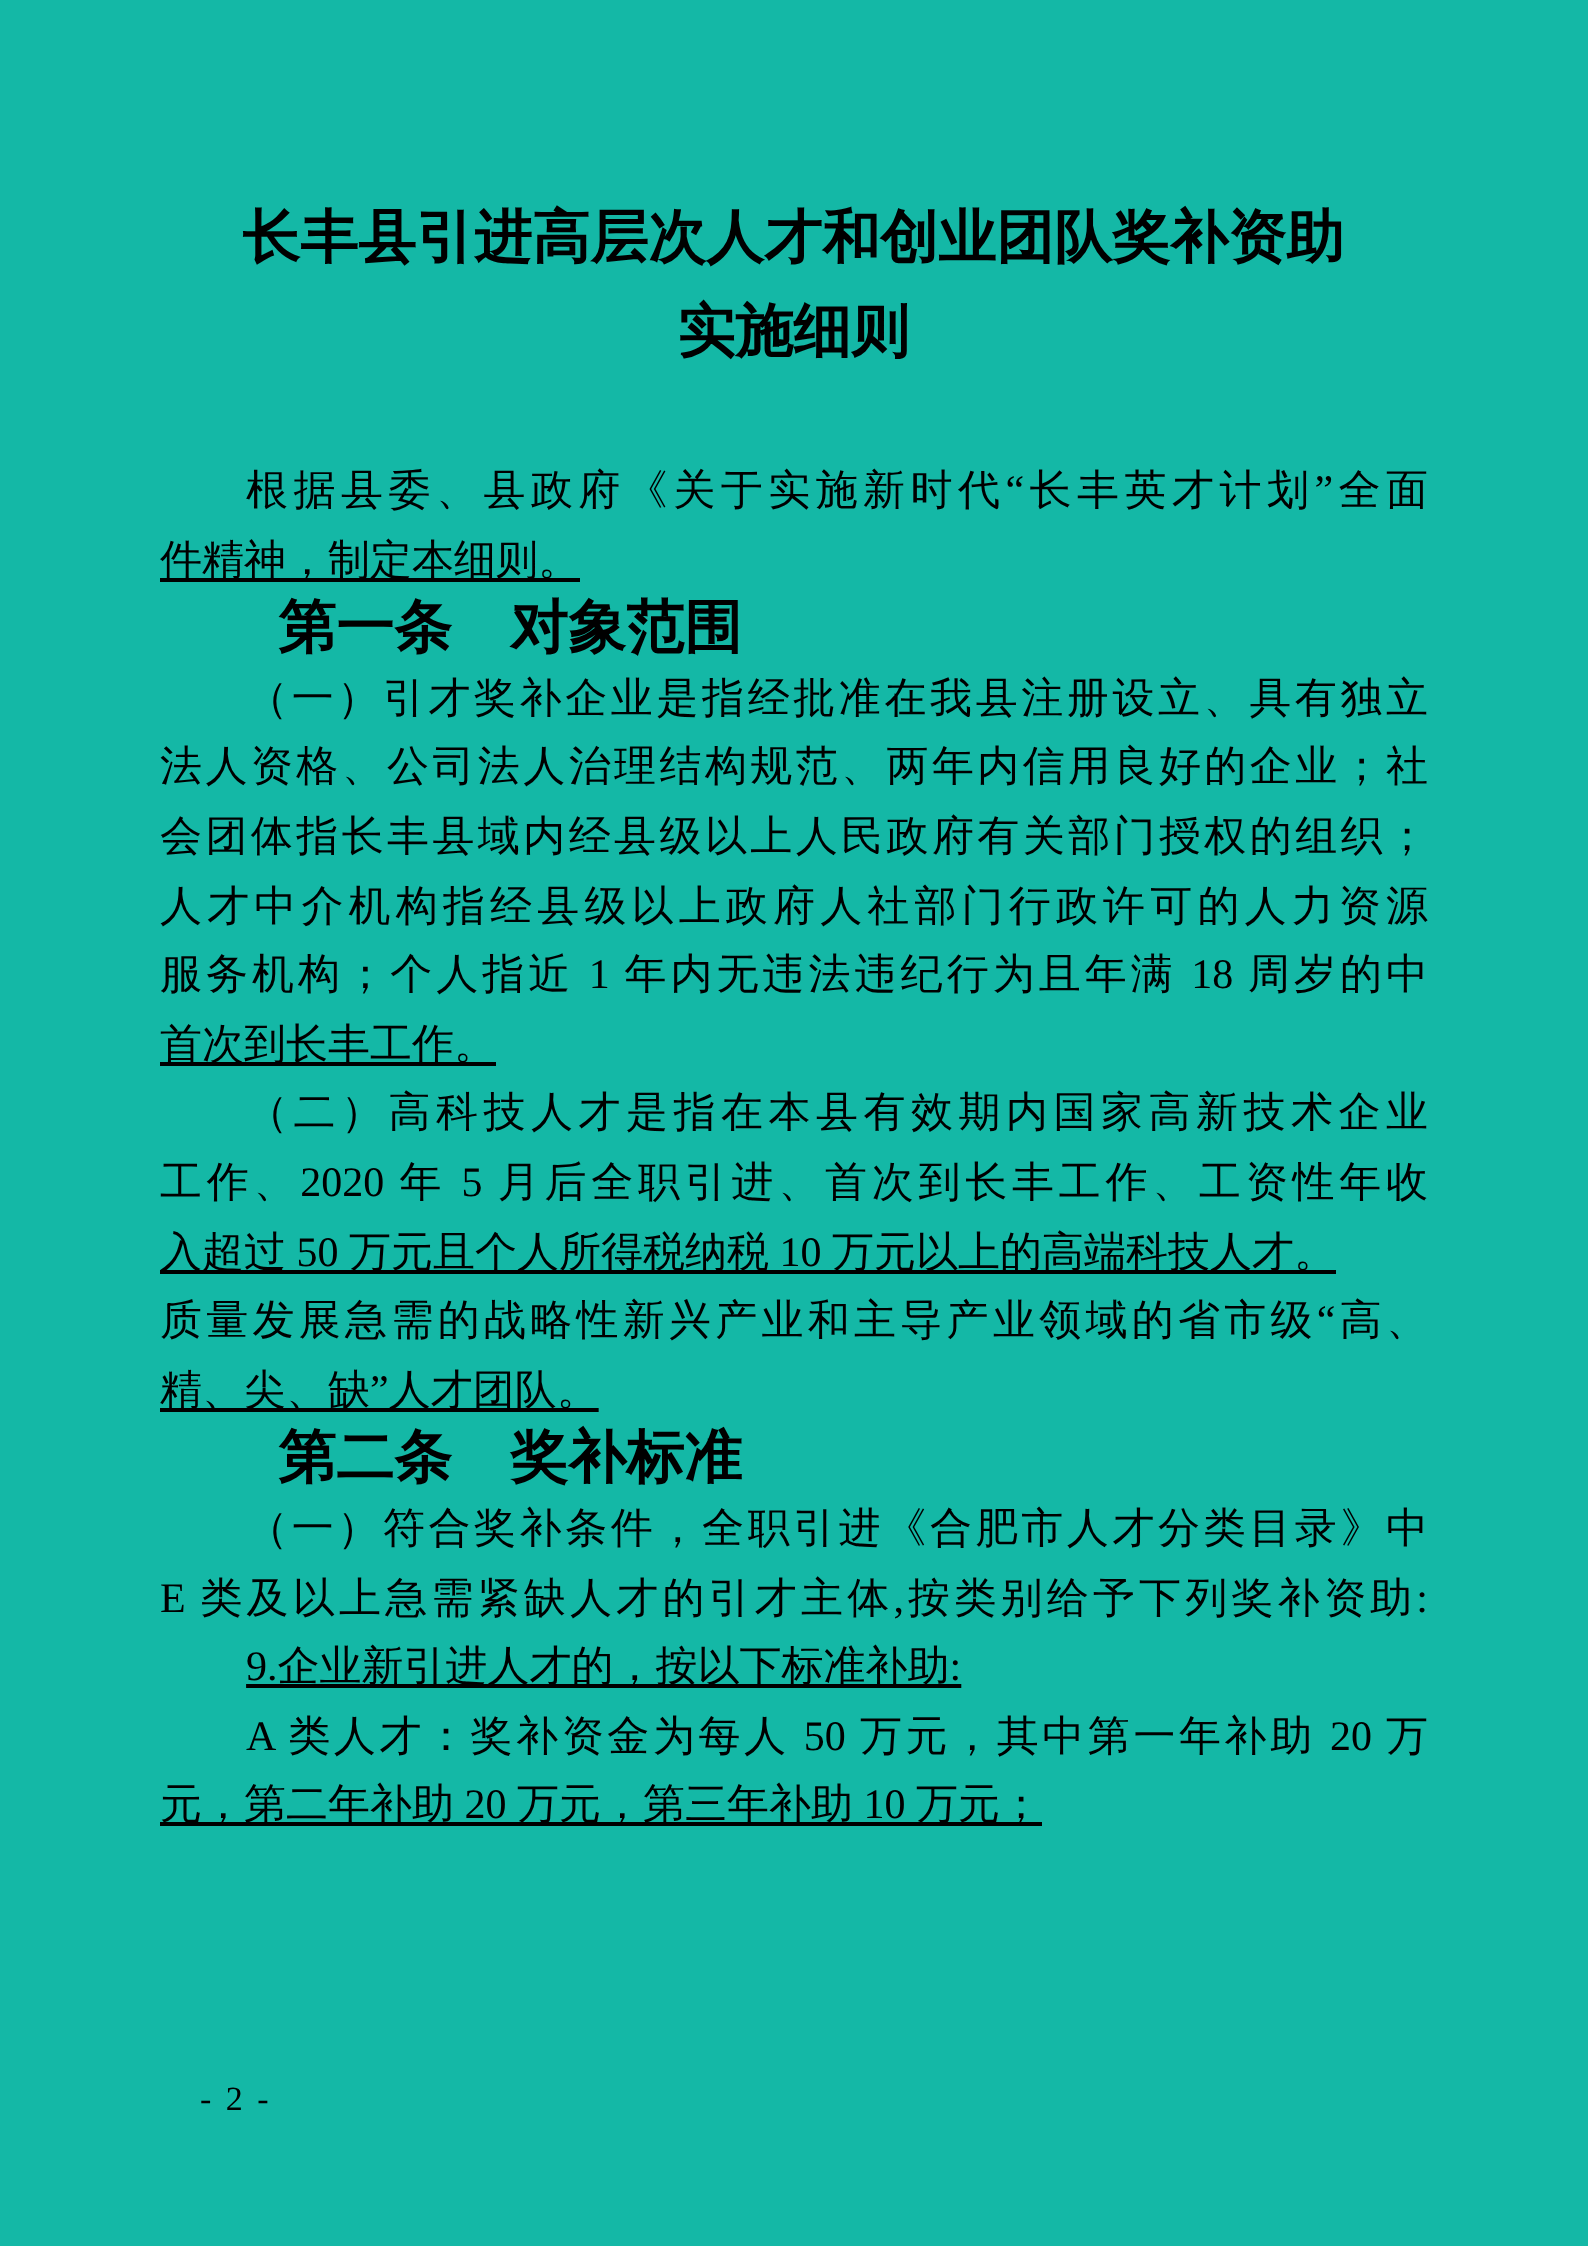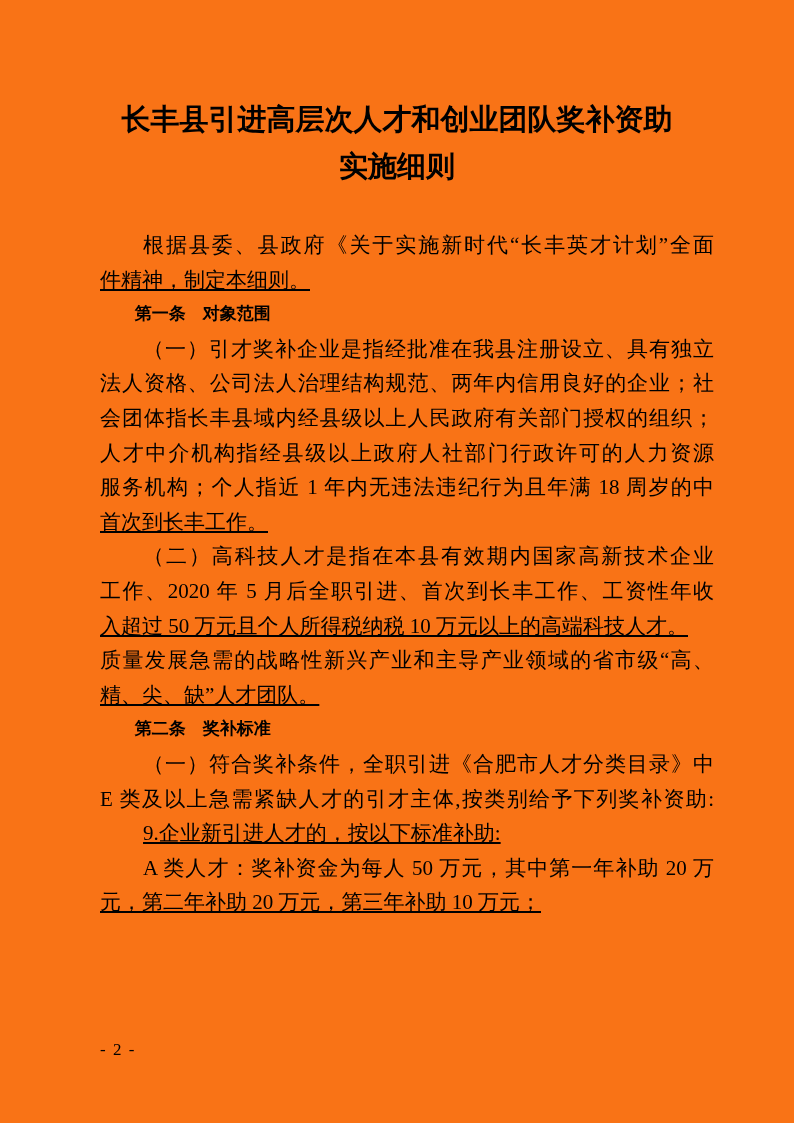--- a/index.html
+++ b/index.html
@@ -1,21 +1,21 @@
 <!DOCTYPE html>
 <html><head>
 <meta charset="utf-8">
 <style>
   html, body { margin: 0; padding: 0; background: #888; }
   .page {
     position: relative;
     width: 794px;
     height: 1123px;
     margin: 0 auto;
-    background: #f97316;
+    background: #14b8a6;
     color: #000000;
     font-family: "Liberation Serif", "DejaVu Serif", serif;
     overflow: hidden;
   }
   .doc-title {
     margin: 96px 60px 0 60px;
     text-align: center;
     font-weight: bold;
     font-size: 29px;
     line-height: 47px;
@@ -24,29 +24,28 @@
   .doc-body {
     margin: 38px 80px 0 80px;
     font-size: 21px;
     line-height: 34.6px;
   }
   .line {
     text-align: justify;
     text-justify: inter-character;
     min-height: 34.6px;
     white-space: normal;
-    margin-left: 20px;
   }
   .line.full { text-align-last: justify; }
   .line.end  { text-align-last: left; text-decoration: underline; }
   .line.indent { text-indent: 2.05em; }
   .line.heading {
     font-weight: bold;
     font-family: "Liberation Sans", "DejaVu Sans", sans-serif;
-    font-size: 17px;
+    font-size: 29px;
     text-align-last: left;
   }
   .page-footer {
     position: absolute;
     left: 100px;
     top: 1040px;
     font-size: 17px;
     letter-spacing: 1.5px;
     font-family: "Liberation Serif", "DejaVu Serif", serif;
   }

